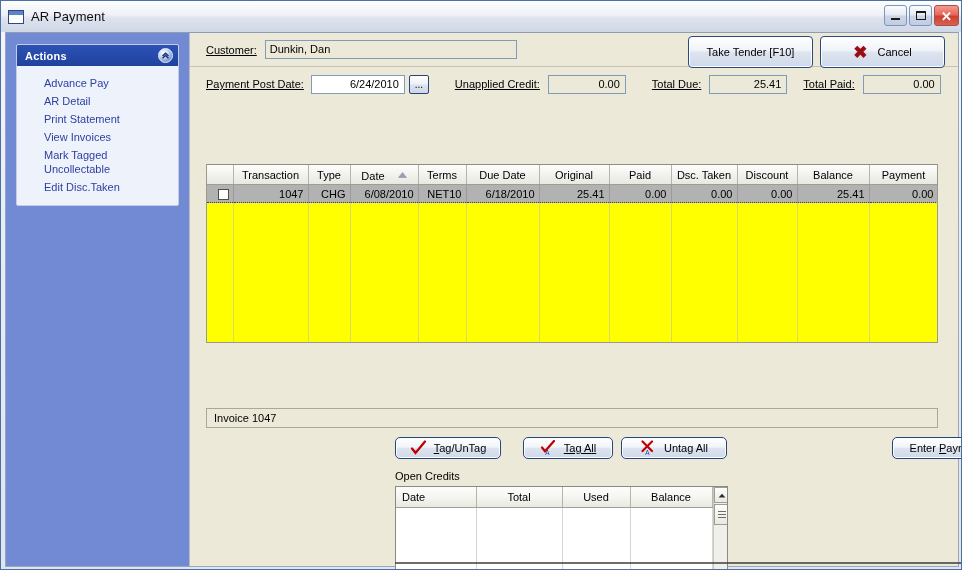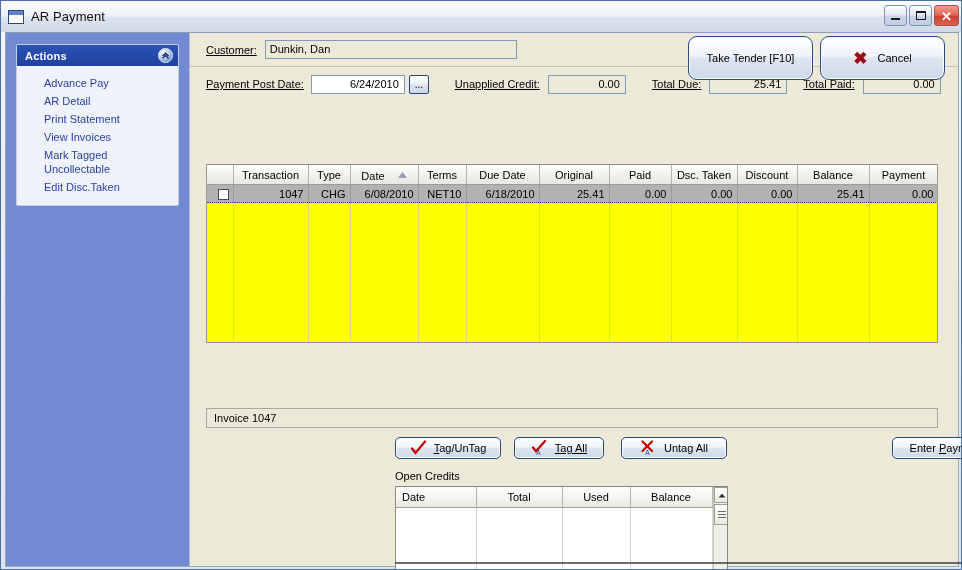--- a/index.html
+++ b/index.html
@@ -248,23 +248,23 @@
 
   
   #top-buttons {
     position: absolute;
     right: 13px; top: 3px;
     display: flex;
     gap: 7px;
   }
   .big-btn {
     width: 125px;
-    height: 44px;
+    height: 32px;
     border: 1px solid #2b4a82;
-    border-radius: 9px;
+    border-radius: 4px;
     background: linear-gradient(to bottom, #ffffff 0%, #f0f3f9 44%, #dde4f0 52%, #cfd9ea 100%);
     box-shadow: inset 0 0 0 1px #fdfdfe;
     display: flex;
     align-items: center;
     justify-content: center;
     font-size: 11px;
     color: #000;
     box-sizing: border-box;
     gap: 10px;
   }
@@ -374,21 +374,21 @@
     box-shadow: inset 0 0 0 1px #fefeff;
     box-sizing: border-box;
     display: flex;
     align-items: center;
     justify-content: center;
     font-size: 11px;
     color: #000;
     gap: 7px;
   }
   #btn-tag-untag { left: 205px; top: 404px; width: 106px; }
-  #btn-tag-all   { left: 324px; top: 404px; width: 90px; text-decoration: underline; }
+  #btn-tag-all   { left: 333px; top: 404px; width: 90px; text-decoration: underline; }
   #btn-untag-all { left: 431px; top: 404px; width: 106px; }
   #btn-enter-payment  { left: 702px; top: 404px; width: 108px; }
   .row-btn.plain { justify-content: center; }
   .btn-ico { width: 17px; height: 16px; flex: none; position: relative; }
   .btn-ico svg { position: absolute; left: 0; top: 0; }
   u { text-decoration: underline; }
 
   
   #open-credits-label {
     position: absolute;

